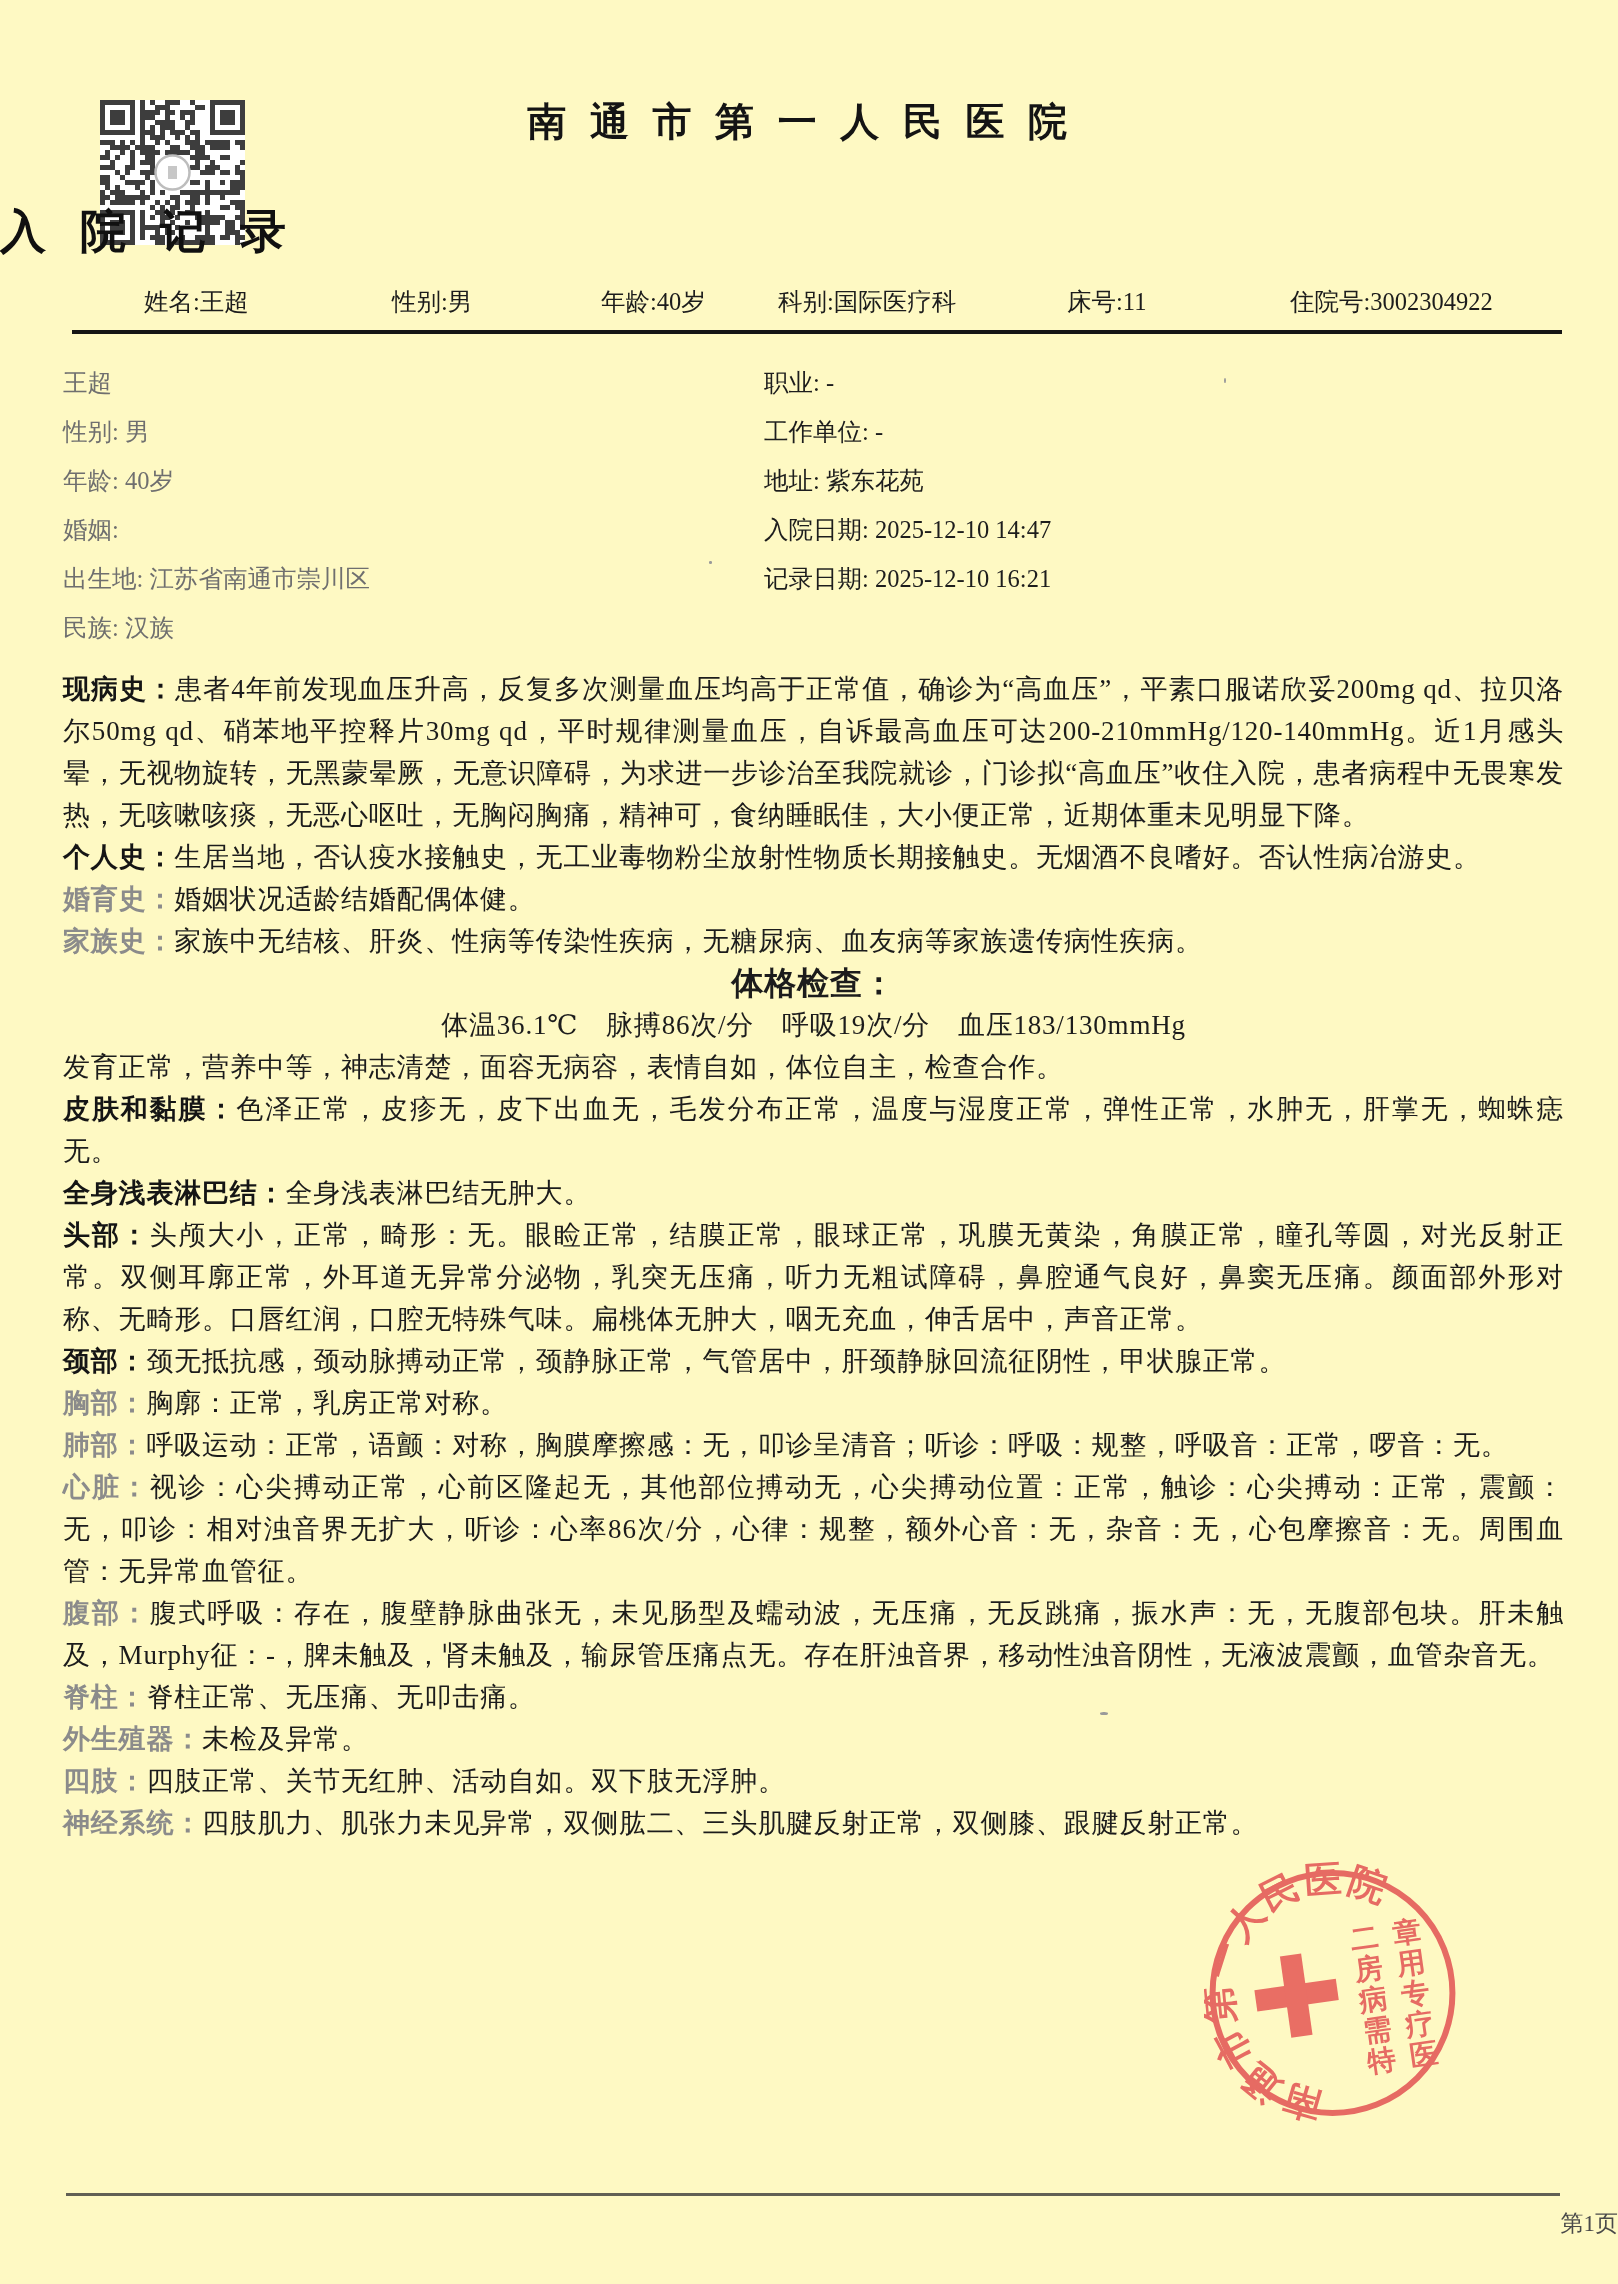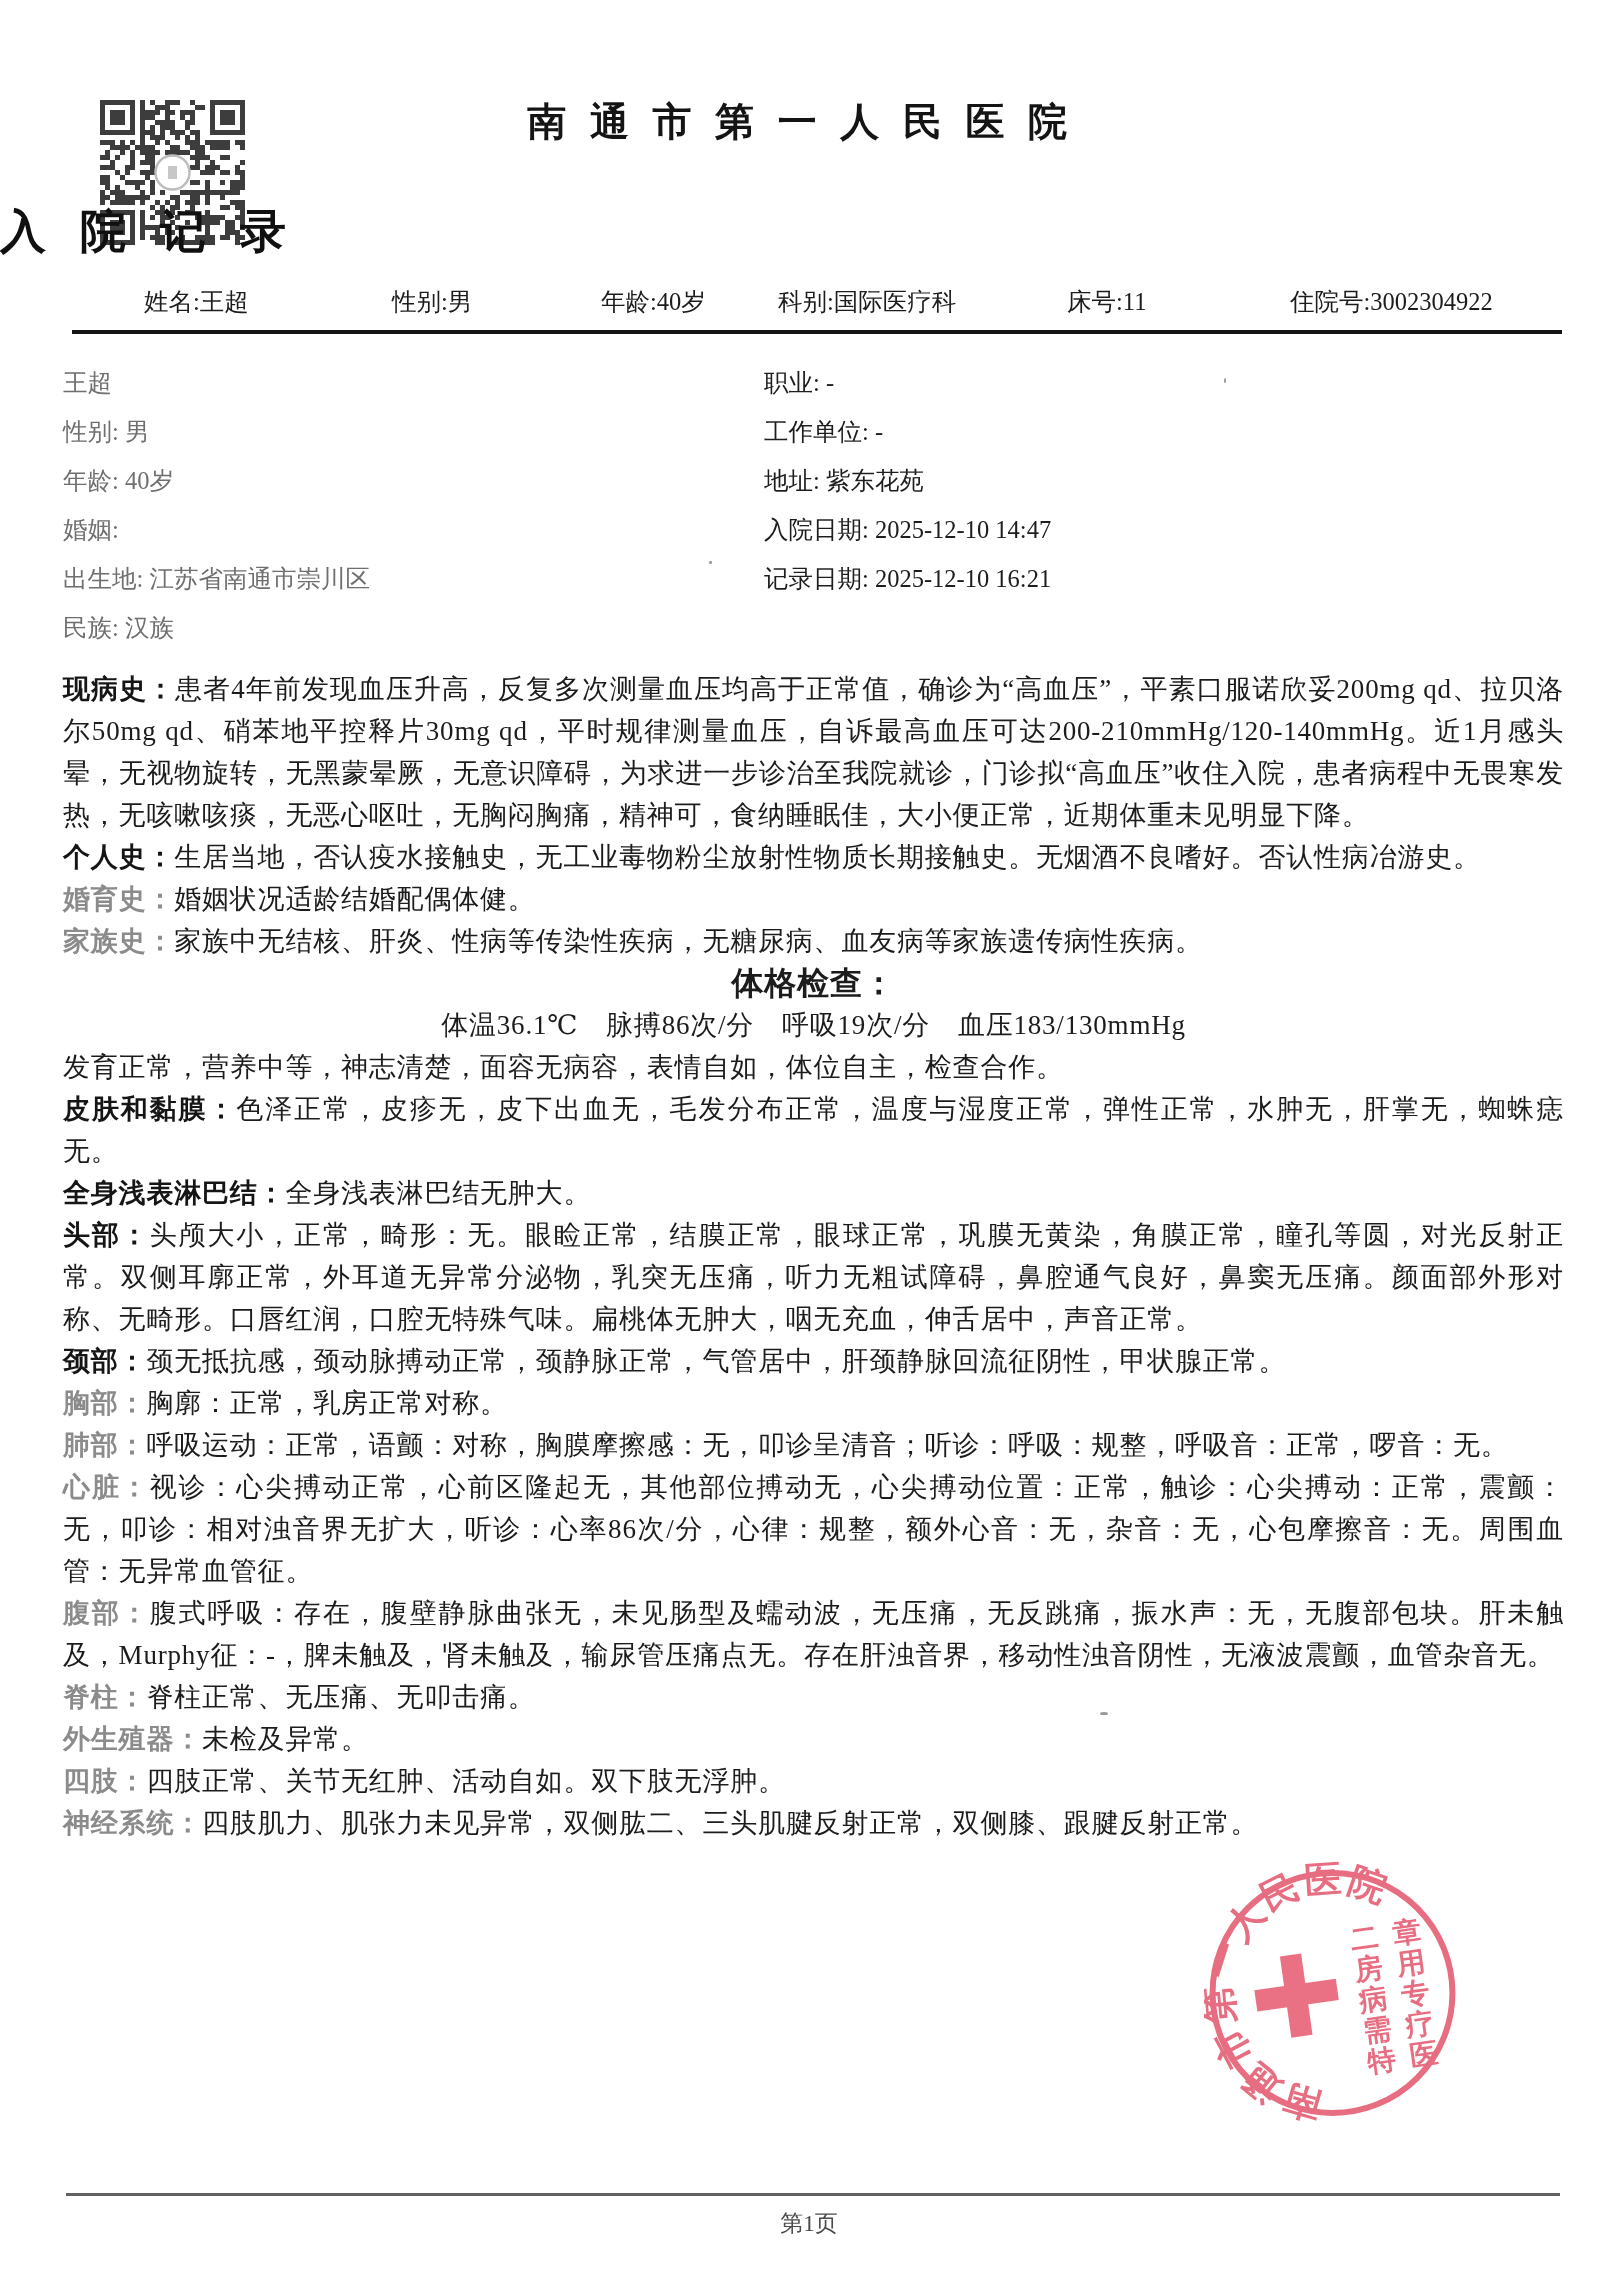--- a/index.html
+++ b/index.html
@@ -1,17 +1,17 @@
 <!DOCTYPE html>
 <html style="font-size:13.5px"><head>
 <meta charset="utf-8">
 <style>
   html,body{margin:0;padding:0;background:#e8e8e8;}
   .page{
-    position:relative;width:1618px;height:2284px;background:#ffffff;
+    position:relative;width:1618px;height:2284px;background:#fef9c3;
     font-family:"Liberation Serif","DejaVu Serif",serif;color:#1c1c1c;
     overflow:hidden;margin:0 auto;
   }
   .qr{position:absolute;left:100px;top:100px;width:145px;height:145px;}
   .hospital{
     position:absolute;left:0;top:95px;width:100%;text-align:center;
     font-size:39px;font-weight:bold;letter-spacing:23.6px;color:#141414;
   }
   .doctitle{
     position:absolute;left:0;top:201px;width:100%;text-align:left;
@@ -28,21 +28,21 @@
     position:absolute;left:63px;top:668px;width:1501px;
     font-size:27px;line-height:42px;letter-spacing:0.8px;text-align:justify;
   }
   .body p{margin:0;}
   .lbl{font-weight:bold;color:#151515;}
   .lbl.fade{color:#8b8b8b;font-weight:bold;margin-top:8px;}
   .center{text-align:center;}
   .exam-heading{font-weight:bold;font-size:32px;margin:2.5px 0 0 0;}
   .vitals{letter-spacing:0.8px;}
   .footer-rule{position:absolute;left:66px;top:2193px;width:1494px;height:2.5px;background:#3a3a3a;opacity:.8;}
-  .page-num{position:absolute;left:0;top:2208px;width:100%;text-align:center;font-size:23px;color:#4a4a4a;}
+  .page-num{position:absolute;left:0;top:2208px;width:100%;text-align:right;font-size:23px;color:#4a4a4a;}
   .stamp{position:absolute;left:1204px;top:1859px;width:257px;height:268px;mix-blend-mode:multiply;opacity:.88;}
   .speck{position:absolute;background:#9a9a9a;border-radius:50%;}
 </style>
 </head>
 <body>
 
 <div class="page">
 
   <svg id="qr" class="qr" viewBox="0 0 29 29">
       <rect x="0" y="0" width="29" height="29" fill="#ffffff"></rect>

